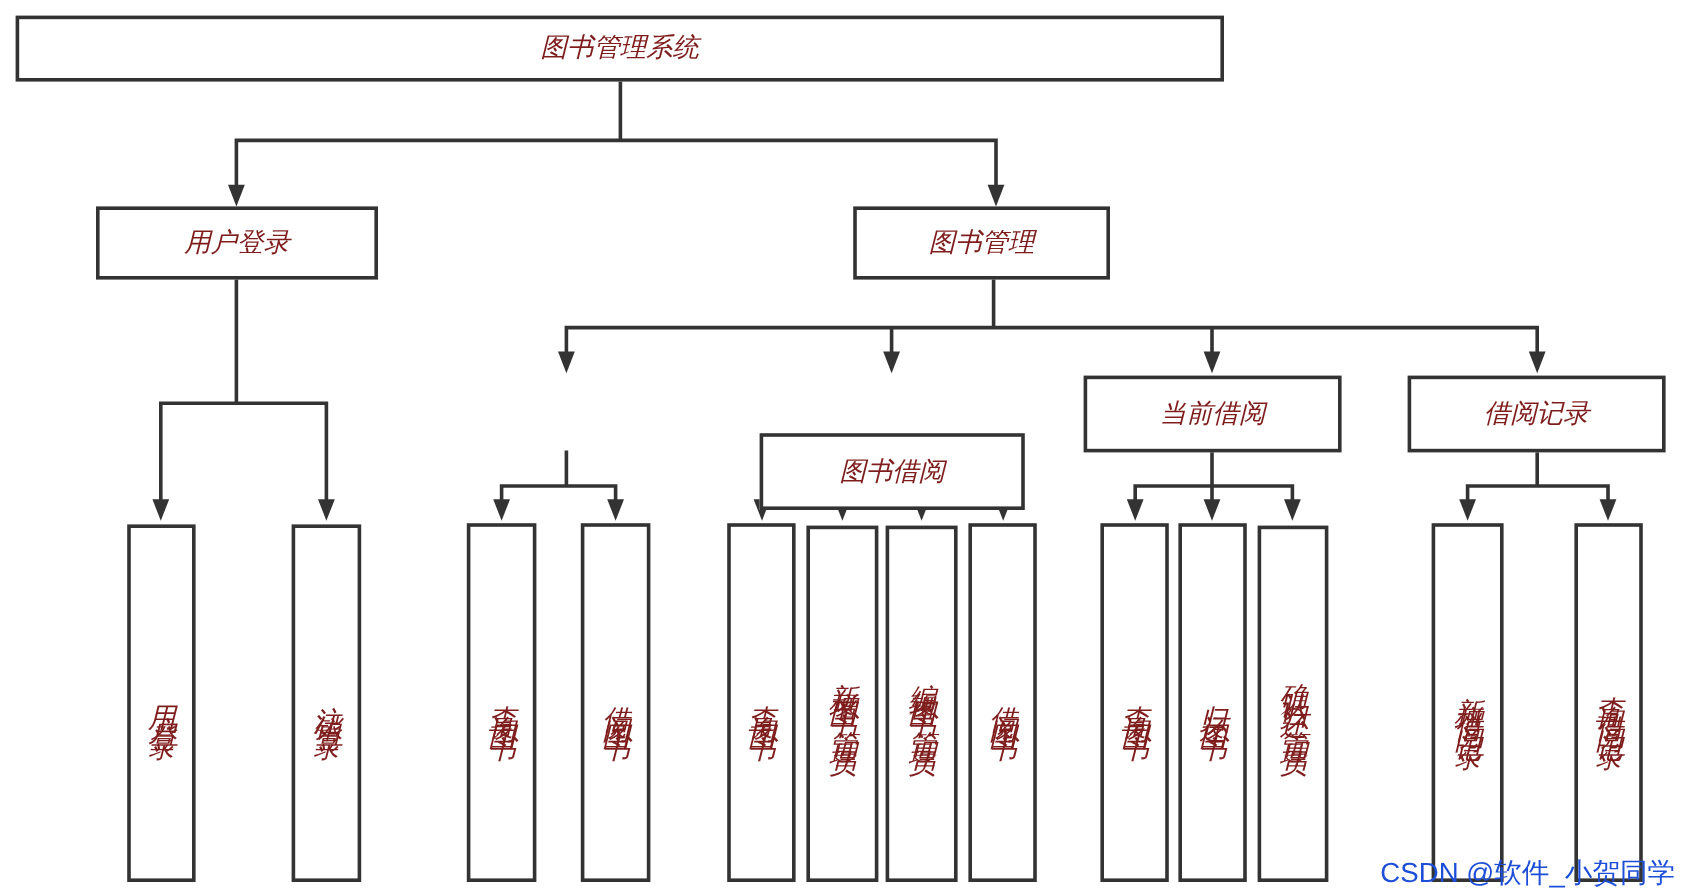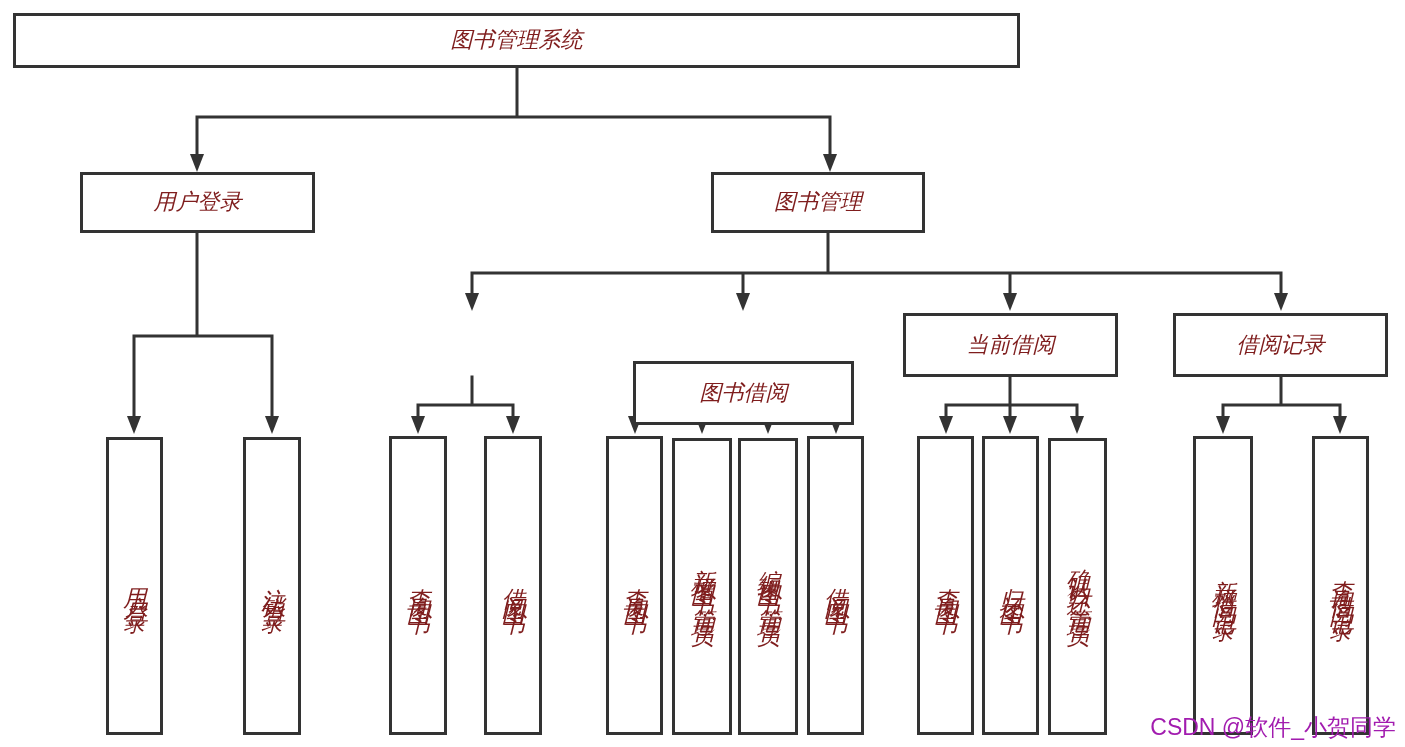--- a/index.html
+++ b/index.html
@@ -46,21 +46,21 @@
     font-size: 23px;
     letter-spacing: 8px;
     padding: 6px 0;
   }
   .watermark {
     position: absolute;
     left: 1146px;
     top: 712px;
     width: 250px;
     font-size: 23px;
-    color: #a21caf;
+    color: #1d4ed8;
     white-space: nowrap;
     text-align: right;
   }
 </style>
 </head>
 <body>
 
 <div class="canvas">
 
   <svg class="connectors" viewBox="0 0 1405 747" xmlns="http://www.w3.org/2000/svg">

